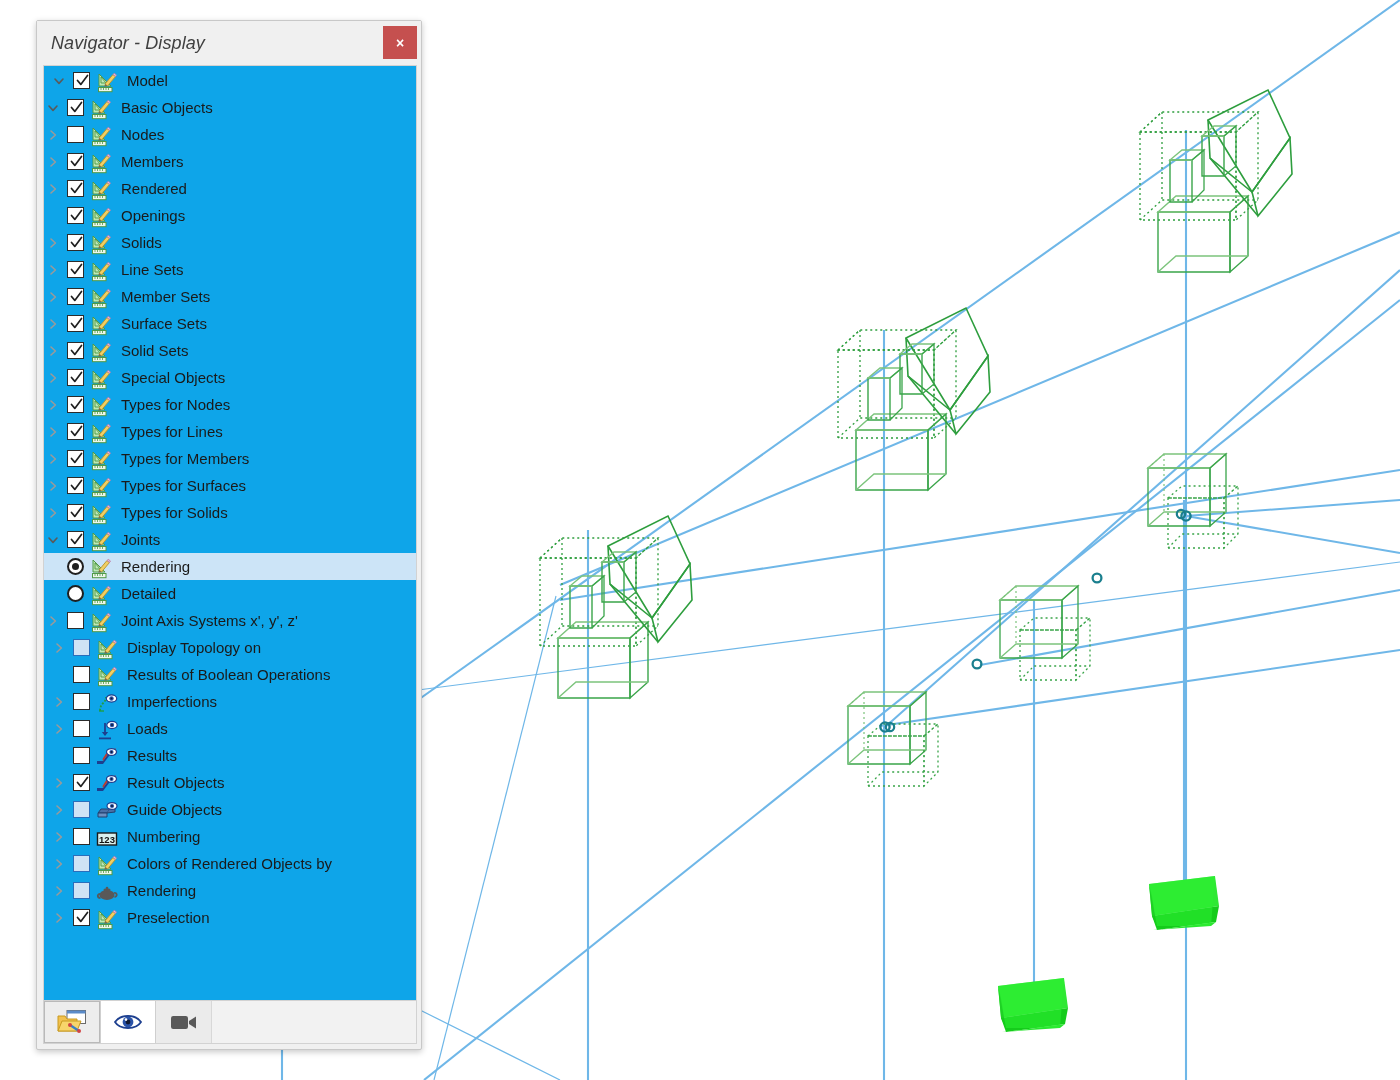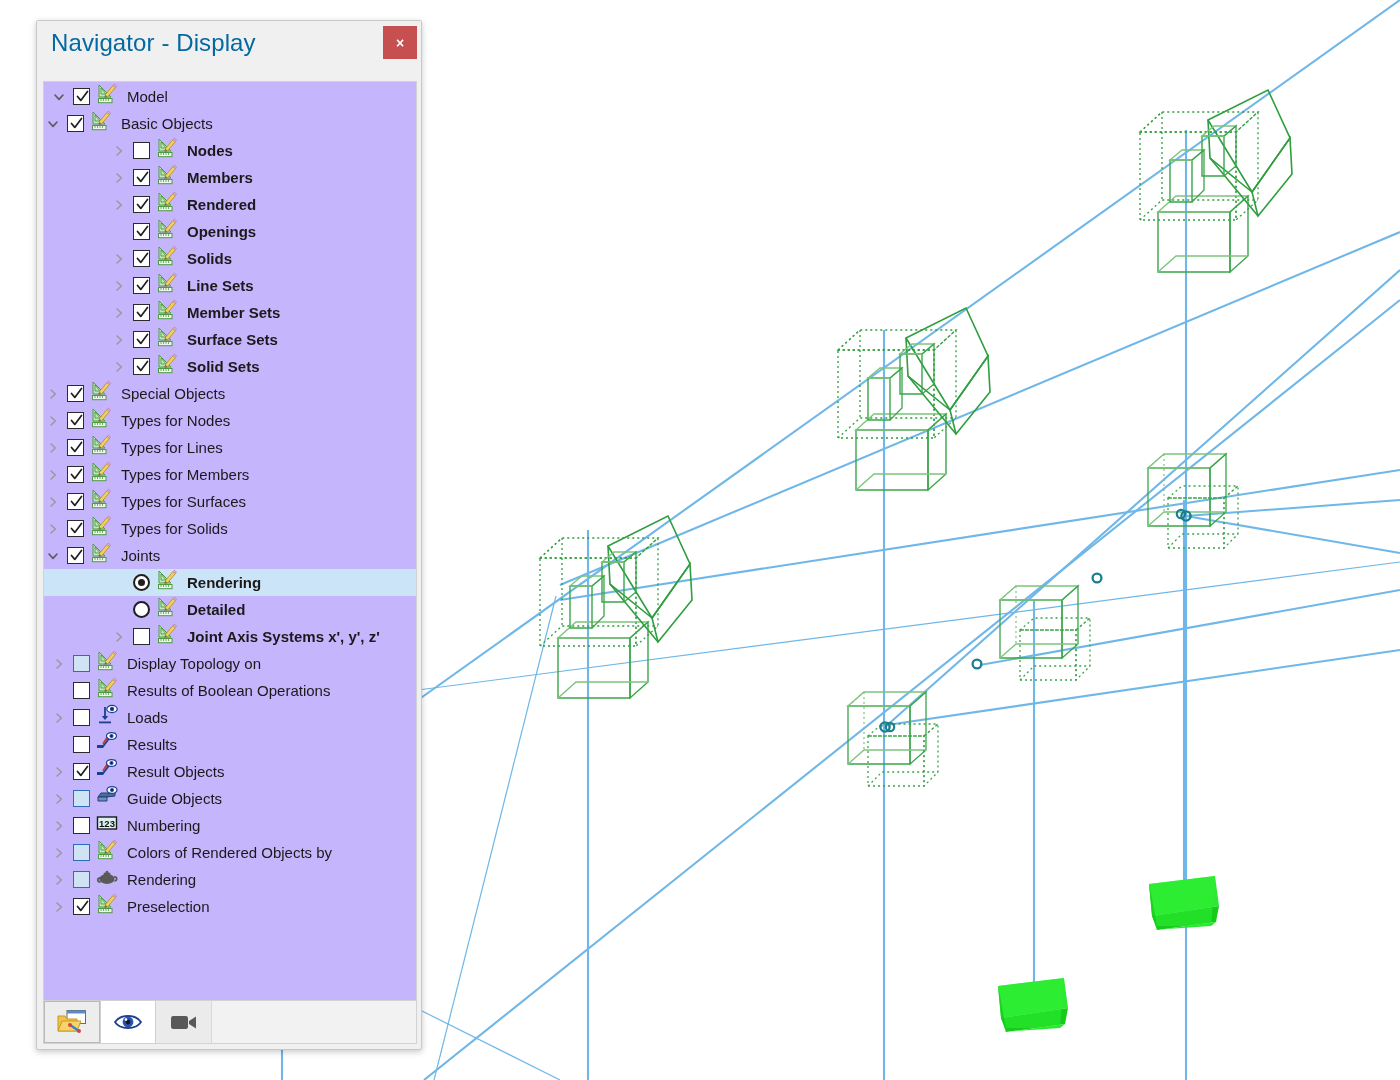--- a/index.html
+++ b/index.html
@@ -30,41 +30,42 @@
 
   
   #titlebar{
     height:44px;flex:0 0 44px;
     background:#f0f0f0;
     display:flex;align-items:center;
     position:relative;
     box-sizing:border-box;
   }
   #title-text{
-    font-size:24px;color:#0369a1;
+    font-size:18px;color:#404040;
     margin-left:14px;letter-spacing:.1px;
     white-space:nowrap;
+    font-style:italic;
   }
   #close-btn{
     position:absolute;right:4px;top:5px;
     width:34px;height:33px;
     background:#c5504f;
     color:#ffffff;
     display:flex;align-items:center;justify-content:center;
     font-size:14px;font-weight:bold;
     cursor:pointer;
     border:none;
     font-family:"Liberation Sans", sans-serif;
   }
 
   
   #tree-wrap{
     flex:1 1 auto;
-    margin:16px 4px 0 6px;
-    background:#c4b5fd;
+    margin:0 4px 0 6px;
+    background:#0ea5e9;
     border:1px solid #d2d2d2;
     border-bottom:none;
     position:relative;
     overflow:hidden;
   }
   #tree{
     position:absolute;left:0;top:0;right:0;bottom:0;
     overflow:hidden;
     padding-top:1px;
   }
@@ -110,35 +111,35 @@
     border:2px solid #1f1f1f;background:#fff;
     box-sizing:border-box;position:relative;
   }
   .rad.on::after{
     content:"";position:absolute;left:3px;top:3px;
     width:7px;height:7px;border-radius:50%;background:#1f1f1f;
   }
 
   .ico{
     width:26px;height:27px;flex:0 0 26px;
-    display:flex;align-items:flex-start;justify-content:center;
+    display:flex;align-items:flex-end;justify-content:center;
     position:relative;z-index:2;
   }
   .ico svg{display:block;}
 
   .lbl{
     font-size:15px;color:#1a1a1a;
     margin-left:7px;position:relative;z-index:2;
     line-height:27px;
   }
 
   
   .lv0{padding-left:6px;}
   .lv1{}
-  .lv2{padding-left:66px;font-weight:bold;}
+  .lv2{}
 
   
   #tabstrip{
     flex:0 0 44px;height:44px;
     margin:0 4px 5px 6px;
     background:#f2f2f2;
     border:1px solid #d2d2d2;
     display:flex;align-items:stretch;
     box-sizing:border-box;
   }
@@ -858,20 +859,41 @@
               <path d="M3,2 L3,14 L15,14 Z" fill="#bfe8b6" stroke="#4f9a46" stroke-width="1"></path>
                <path d="M5,5 L5,11 L10,11 Z" fill="none" stroke="#4f9a46" stroke-width=".9"></path>
                <path d="M9,12 L17,2.5 L19.5,4.5 L11.5,14 Z" fill="#f2cf63" stroke="#b4932e" stroke-width=".9"></path>
                <path d="M17,2.5 L19.5,4.5 L20.5,3 L18.2,1.2 Z" fill="#e8b8d8" stroke="#b77ca4" stroke-width=".8"></path>
                <path d="M9,12 L11.5,14 L8.4,14.8 Z" fill="#7b6a4a"></path>
                <rect x="2.5" y="15.5" width="13.5" height="4.2" fill="#eef6ea" stroke="#4f9a46" stroke-width="1"></rect>
                <path d="M5,15.5 L5,18 M7.5,15.5 L7.5,18 M10,15.5 L10,18 M12.5,15.5 L12.5,18" stroke="#4f9a46" stroke-width=".8"></path>
             </svg>
           </span>
           <span class="lbl">Results of Boolean Operations</span>
+        </div>
+        <div class="row lv0">
+          <div class="hl"></div>
+          <span class="arrow">
+            <svg width="12" height="12" viewBox="0 0 12 12">
+              <path d="M4,2 L8.4,6 L4,10" fill="none" stroke="#9a9a9a" stroke-width="1.6" stroke-linecap="round" stroke-linejoin="round"></path>
+            </svg>
+          </span>
+          <span class="cbox">
+            <span class="chk"></span>
+          </span>
+          <span class="ico">
+            <svg width="22" height="22" viewBox="0 0 22 22">
+              <path d="M4,18 C4,10 10,10 10,4" fill="none" stroke="#1f9e45" stroke-width="1.8" stroke-dasharray="2 1.6"></path>
+               <path d="M3,18 L8,18" stroke="#1f9e45" stroke-width="1.4"></path>
+               <ellipse cx="15.5" cy="5.5" rx="5.2" ry="3.6" fill="#ffffff" stroke="#1d3f8f" stroke-width="1.2"></ellipse>
+               <circle cx="15.5" cy="5.5" r="2.2" fill="#2a53a8"></circle>
+               <circle cx="15.5" cy="5.5" r="1" fill="#111a33"></circle>
+            </svg>
+          </span>
+          <span class="lbl">Imperfections</span>
         </div>
         <div class="row lv0">
           <div class="hl"></div>
           <span class="arrow">
             <svg width="12" height="12" viewBox="0 0 12 12">
               <path d="M4,2 L8.4,6 L4,10" fill="none" stroke="#9a9a9a" stroke-width="1.6" stroke-linecap="round" stroke-linejoin="round"></path>
             </svg>
           </span>
           <span class="cbox">
             <span class="chk"></span>

